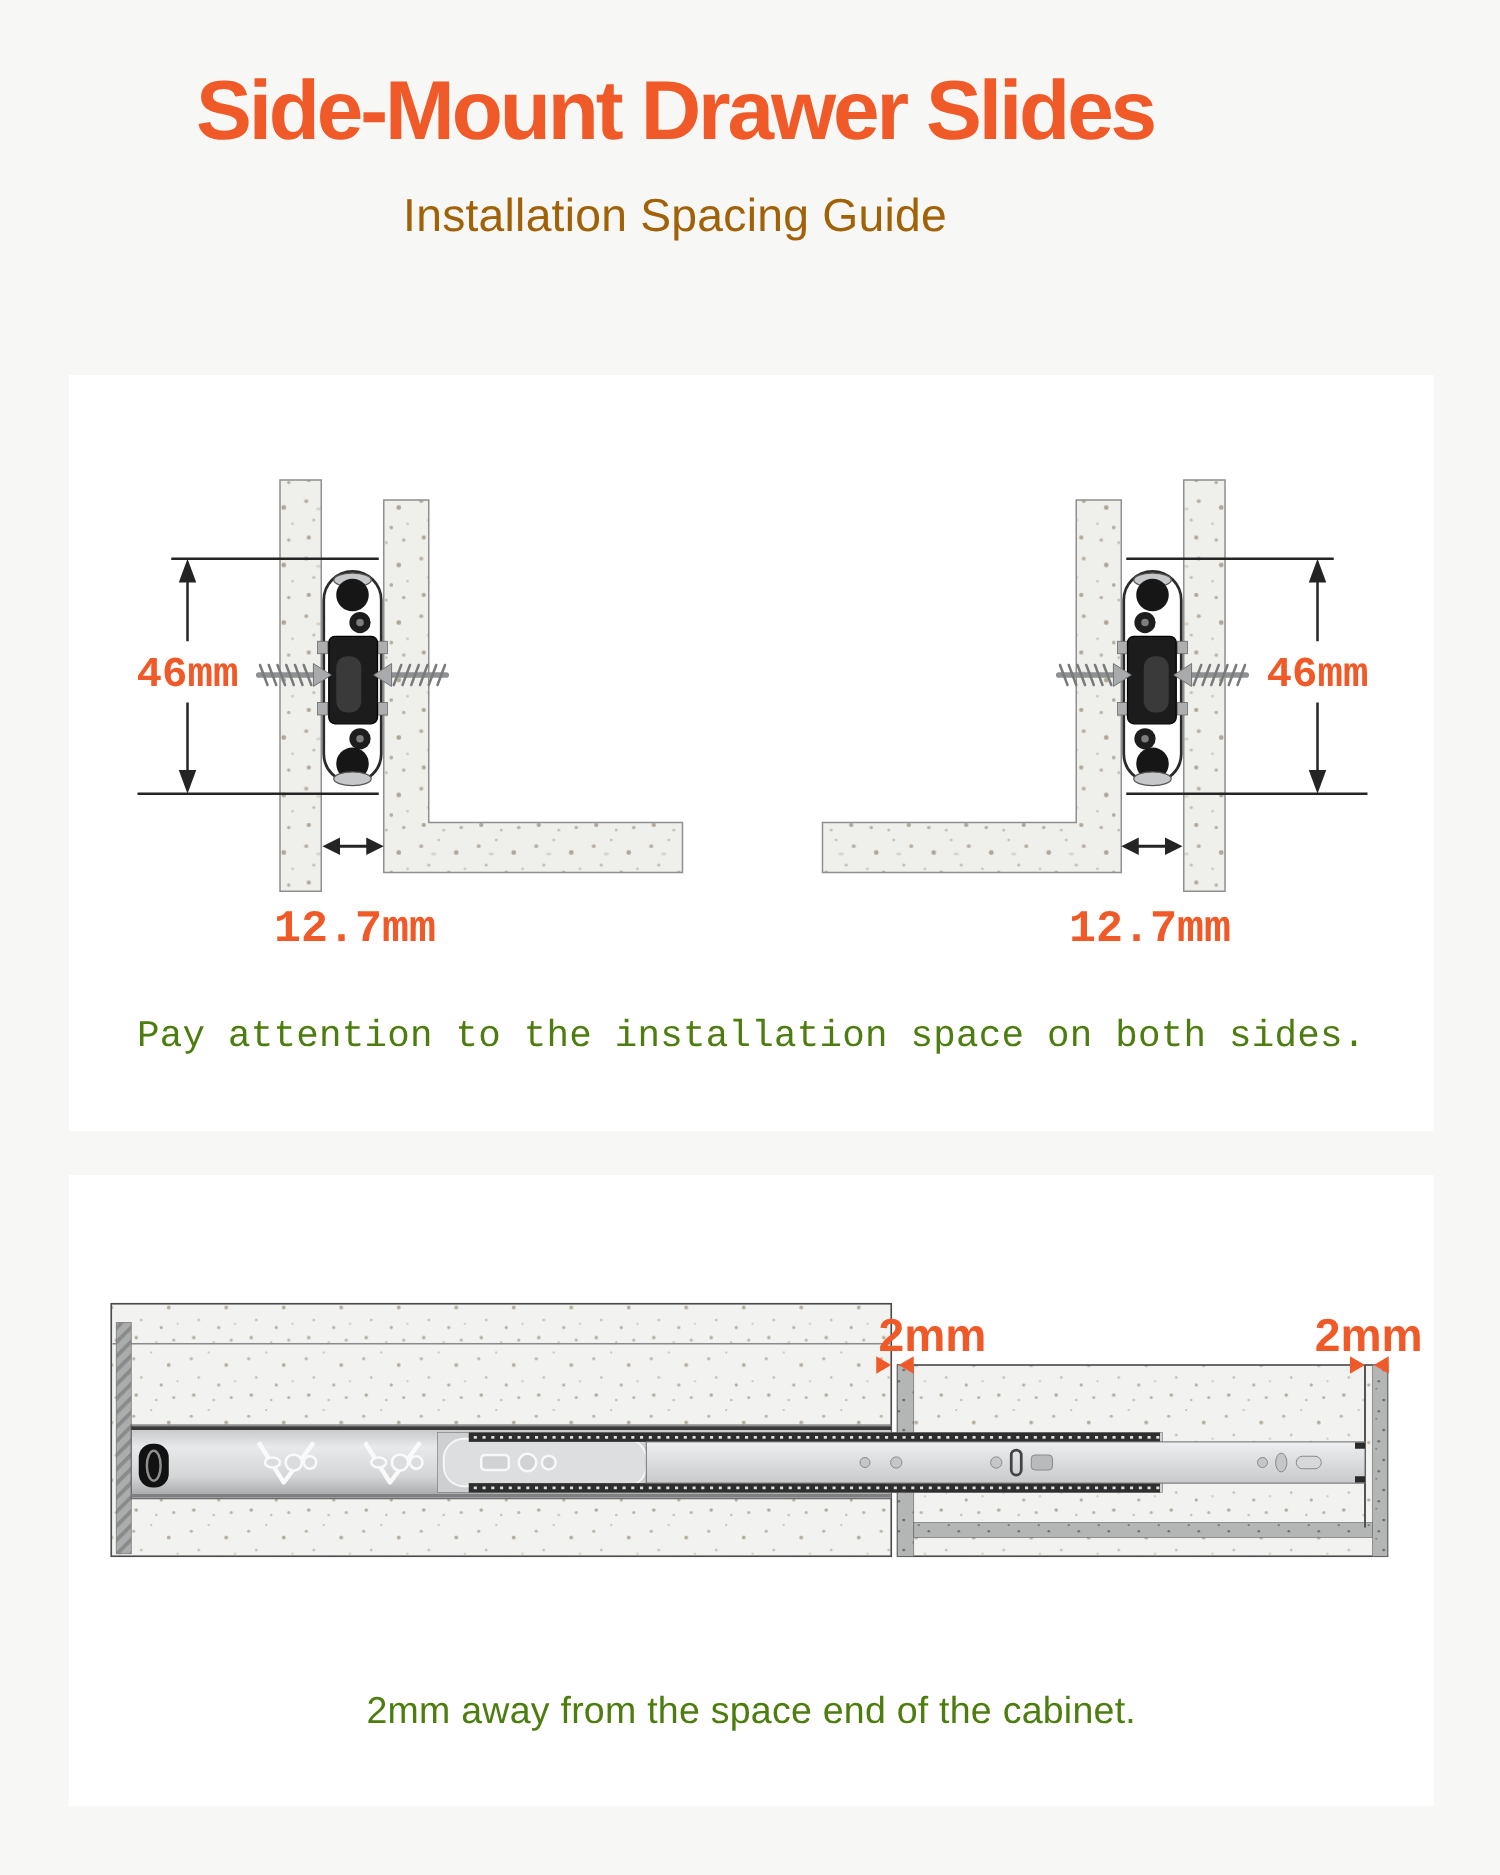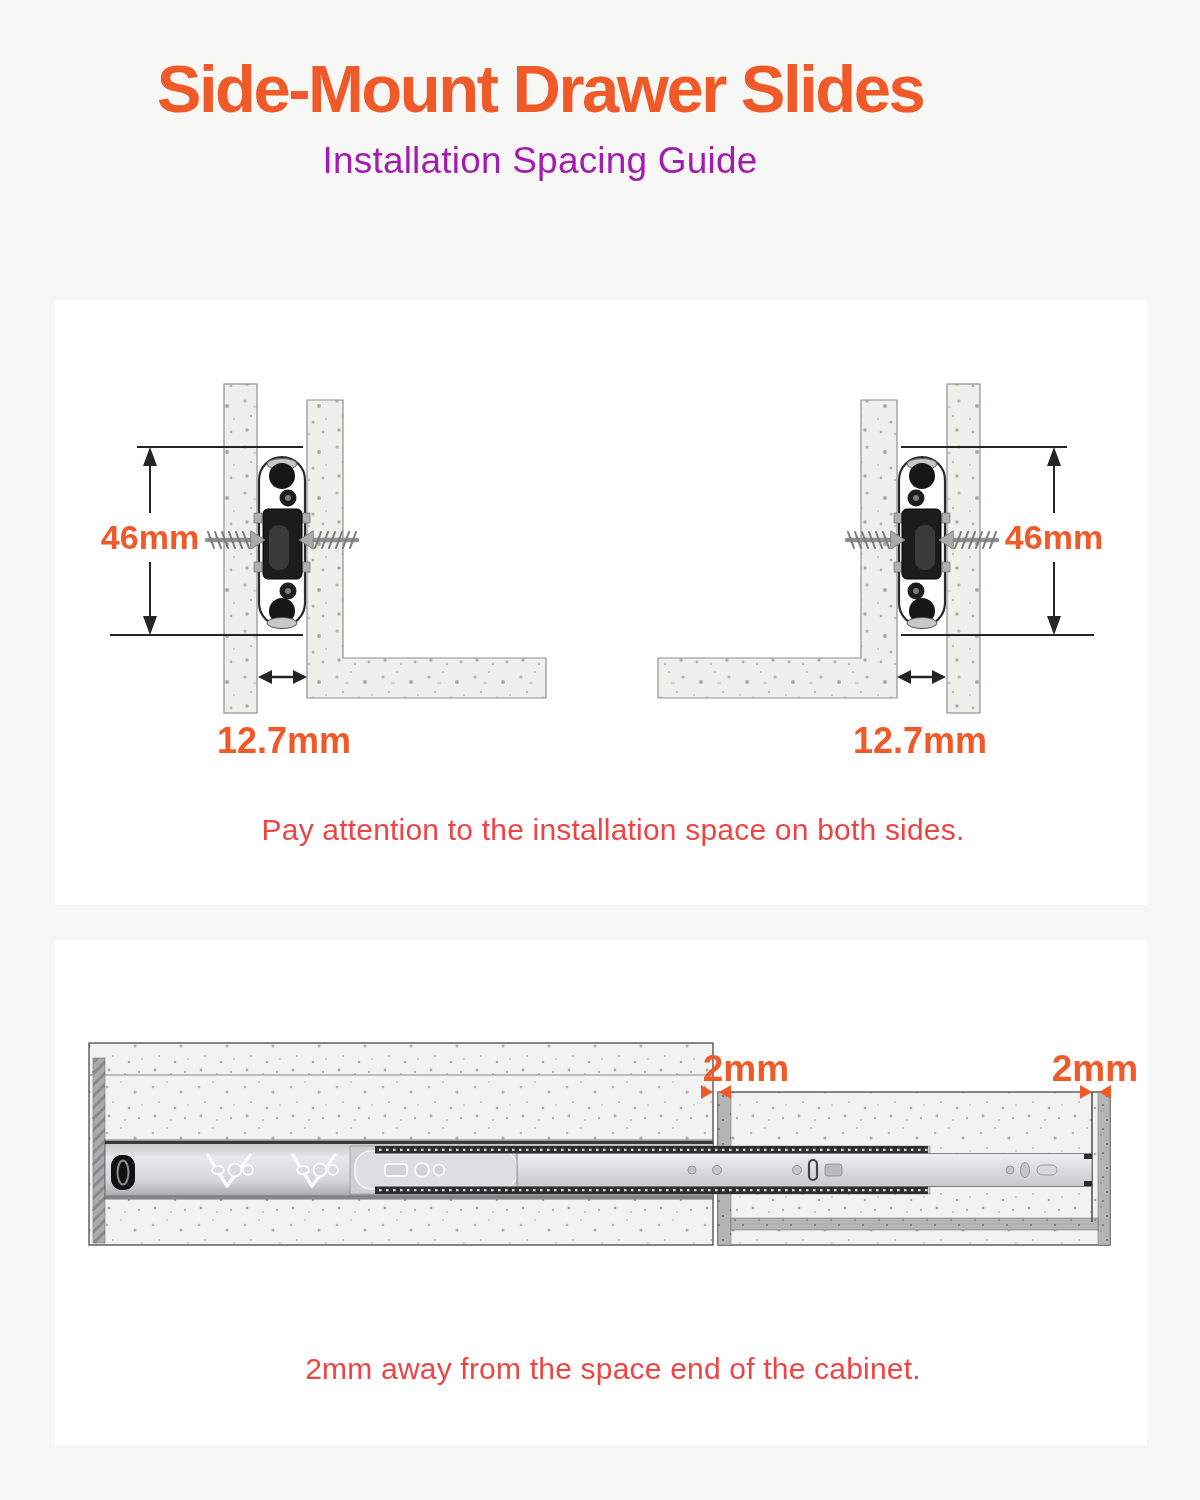--- a/index.html
+++ b/index.html
@@ -8,32 +8,32 @@
     background:#F7F7F5;
     font-family:"Liberation Sans", sans-serif;
   }
   .header{position:absolute;left:0;top:0;width:1080px;text-align:center;}
   .title{
     margin:54px 0 0 0;
     font-size:67px;font-weight:800;letter-spacing:-2.5px;
     color:#F05A28;line-height:1.05;
   }
   .subtitle{
-    margin-top:16px;
-    font-size:37px;font-weight:400;color:#a21caf;letter-spacing:0.2px;
+    margin-top:28px;
+    font-size:37px;font-weight:400;color:#a16207;letter-spacing:0.2px;
   }
   .panel{
     position:absolute;left:55px;width:1092px;background:#FFFFFF;
   }
-  .panel-1{top:300px;height:605px;}
+  .panel-1{top:300px;height:605px;font-family:Liberation Mono, monospace;}
   .panel-2{top:940px;height:505px;}
   .panel svg{position:absolute;left:0;top:0;}
   .caption{
-    position:absolute;left:12px;width:100%;text-align:center;
-    font-size:30px;font-weight:400;color:#ef4444;letter-spacing:0.2px;
+    position:absolute;left:0;width:100%;text-align:center;
+    font-size:30px;font-weight:400;color:#4d7c0f;letter-spacing:0.2px;
   }
   .caption-1{top:513px;}
   .caption-2{top:412px;}
   .dim-label{font-weight:bold;fill:#F05A28;}
 </style>
 </head>
 <body>
 
 <div class="header">
   <h1 class="title">Side-Mount Drawer Slides</h1>

